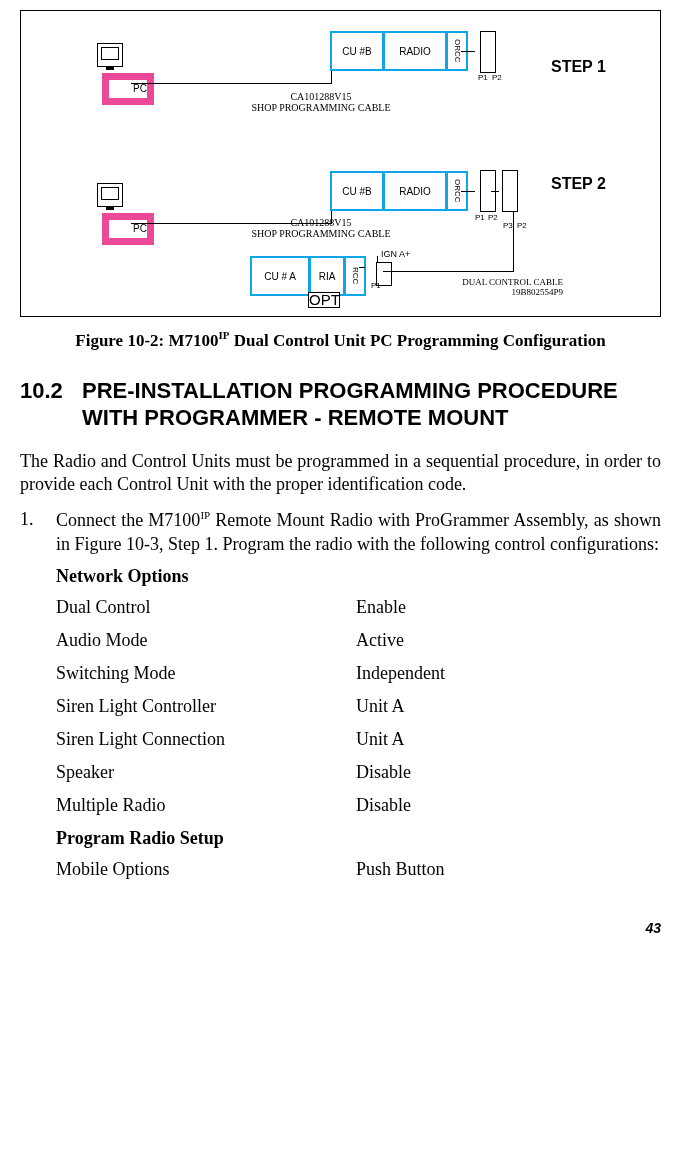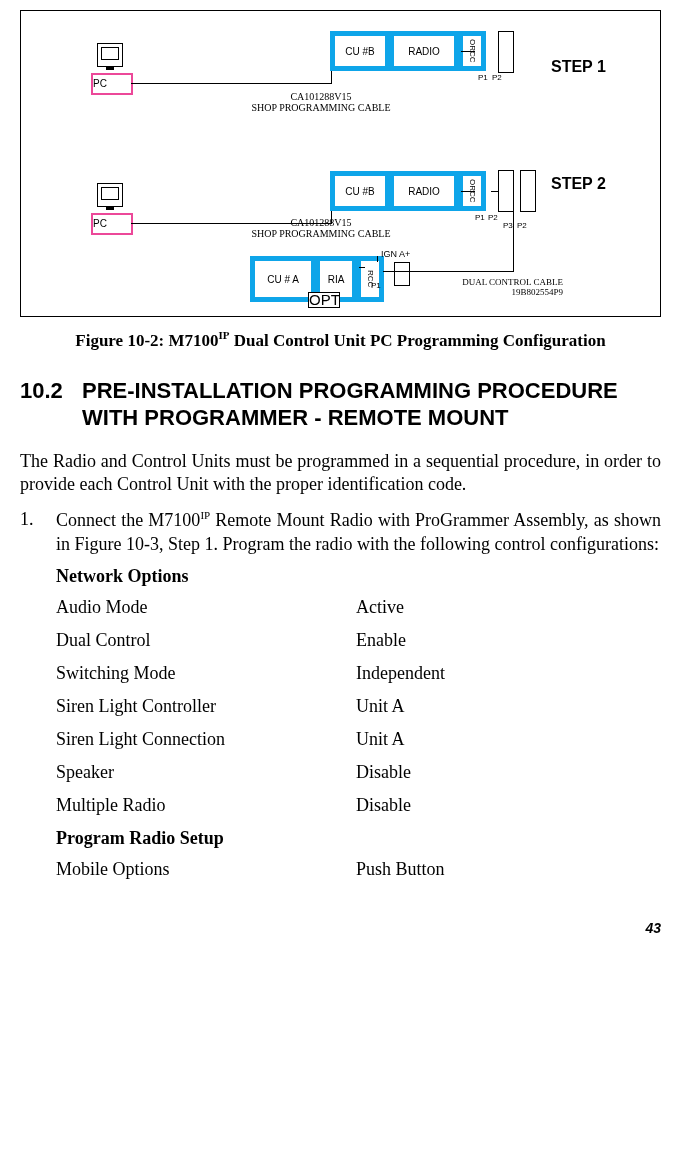--- a/index.html
+++ b/index.html
@@ -26,28 +26,28 @@
     margin-bottom: 0;
   }
   .step-label {
     position: absolute;
     font-family: Arial, sans-serif;
     font-size: 16px;
     font-weight: bold;
   }
   .pc-box {
     position: absolute;
-    border: 2px solid #ec4899;
+    border: 7px solid #ec4899;
     width: 38px;
     height: 18px;
-    left: 60px;
+    left: 71px;
     top: 52px;
     font-family: Arial, sans-serif;
     font-size: 10px;
-    text-align: left;
+    text-align: right;
     line-height: 18px;
     background: #fff;
   }
   .monitor {
     position: absolute;
     border: 1px solid #000;
     width: 24px;
     height: 22px;
     left: 66px;
     top: 22px;
@@ -66,21 +66,21 @@
     background: #000;
   }
   .unit-group {
     position: absolute;
     left: 300px;
     top: 10px;
     display: flex;
     height: 40px;
   }
   .unit-cell {
-    border: 5px solid #0ea5e9;
+    border: 2px solid #0ea5e9;
     font-family: Arial, sans-serif;
     font-size: 10px;
     display: flex;
     align-items: center;
     justify-content: center;
     background: #fff;
     margin-left: -1px;
   }
   .cu-cell { width: 50px; }
   .radio-cell { width: 60px; }
@@ -300,28 +300,28 @@
   <div class="list-num">1.</div>
   <div class="list-body">
     <span>Connect the M7100</span><sup>IP</sup><span> Remote Mount Radio with ProGrammer Assembly, as shown in Figure 10-3, Step 1. Program the radio with the following control configurations:</span>
   </div>
 </div>
 
 <div class="indent-block">
   <div class="subhead">Network Options</div>
 
   <div class="option-row">
+    <div class="option-label">Dual Control</div>
+    <div class="option-value">Enable</div>
+  </div>
+  <div class="option-row">
     <div class="option-label">Audio Mode</div>
     <div class="option-value">Active</div>
   </div>
   <div class="option-row">
-    <div class="option-label">Dual Control</div>
-    <div class="option-value">Enable</div>
-  </div>
-  <div class="option-row">
     <div class="option-label">Switching Mode</div>
     <div class="option-value">Independent</div>
   </div>
   <div class="option-row">
     <div class="option-label">Siren Light Controller</div>
     <div class="option-value">Unit A</div>
   </div>
   <div class="option-row">
     <div class="option-label">Siren Light Connection</div>
     <div class="option-value">Unit A</div>

